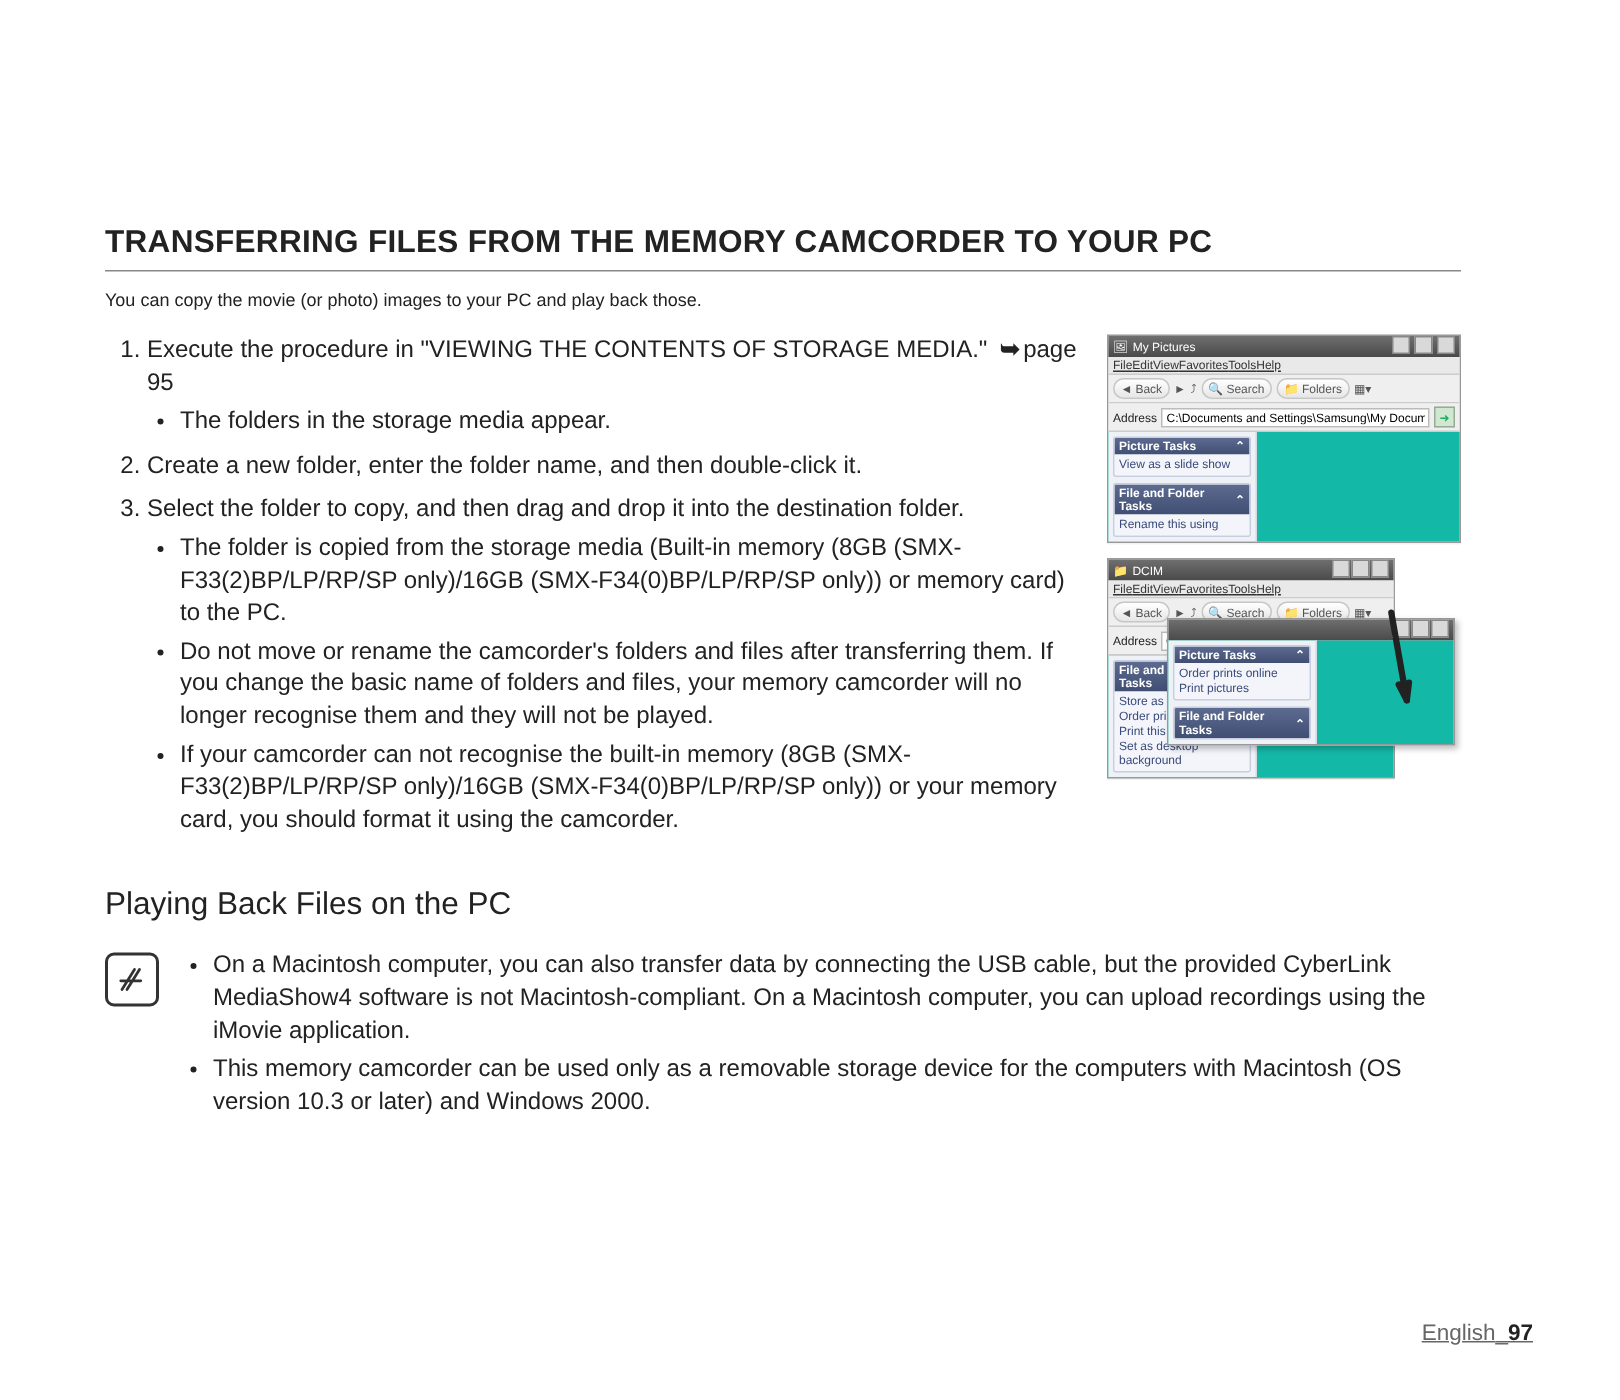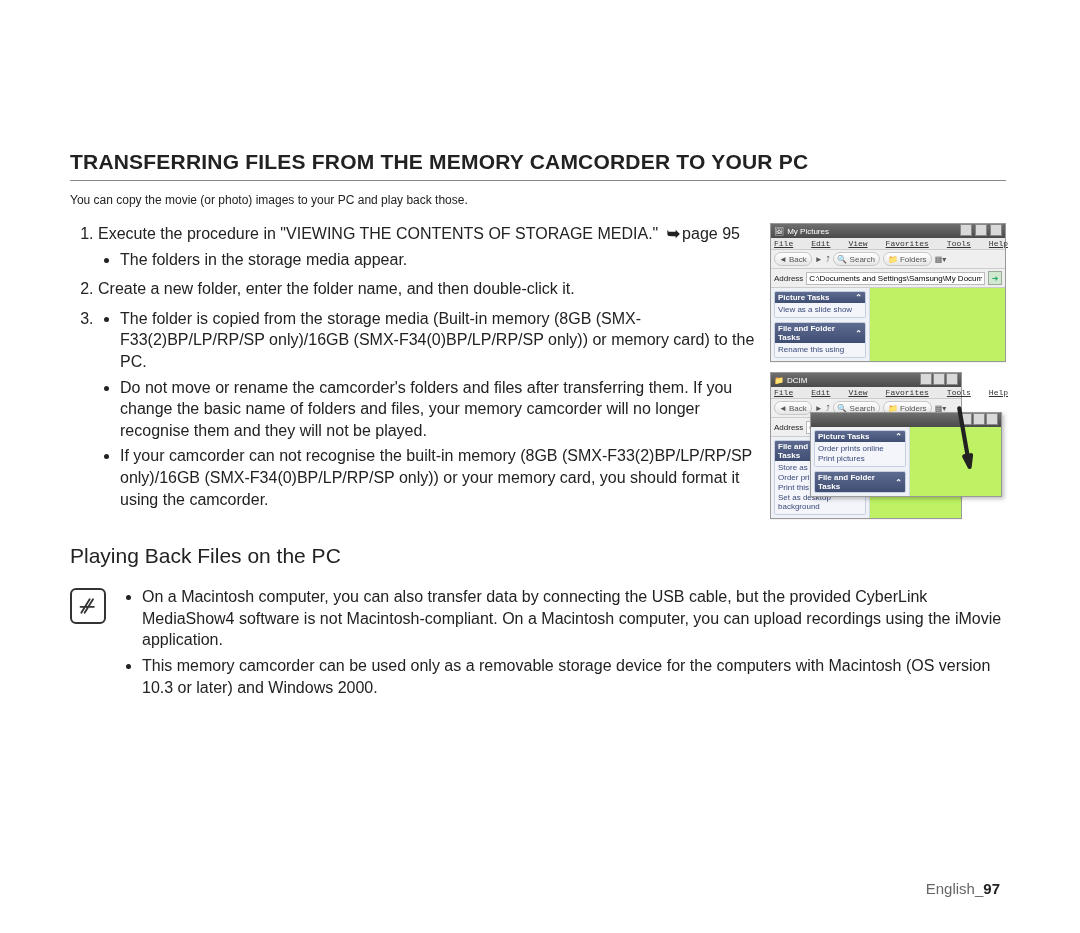--- a/index.html
+++ b/index.html
@@ -7,21 +7,21 @@
     padding: 0;
     background: #fff;
     font-family: Arial, Helvetica, sans-serif;
     color: #222;
   }
   .page {
     width: 1080px;
     height: 933px;
     position: relative;
     box-sizing: border-box;
-    padding: 150px 74px 0 70px;
+    padding: 150px 106px 0 70px;
   }
   .section-title {
     font-size: 21px;
     font-weight: bold;
     letter-spacing: 0.2px;
     padding-bottom: 6px;
     border-bottom: 1px solid #888;
     margin-bottom: 12px;
   }
   .intro {
@@ -106,24 +106,23 @@
     display: inline-block;
     width: 10px; height: 10px;
     background: #d9d9d9;
     border: 1px solid #888;
     margin-left: 1px;
   }
   .mw-menubar {
     background: #e9e9e9;
     padding: 1px 3px;
     display: flex;
-    gap: 18px;
+    gap: 0;
     color: #333;
     border-bottom: 1px solid #ccc;
-    font-family: Liberation Mono, monospace;
   }
   .mw-menubar .mi { text-decoration: underline; }
   .mw-toolbar {
     background: #efefef;
     padding: 2px 3px;
     display: flex;
     align-items: center;
     gap: 3px;
     border-bottom: 1px solid #ccc;
     color: #555;
@@ -155,21 +154,21 @@
     padding: 0 2px;
     background: #fff;
   }
   .mw-address .go {
     width: 12px; height: 12px;
     border: 1px solid #9a9;
     background: #cfe8cf;
     display:flex; align-items:center; justify-content:center;
     font-size:8px; color:#2a6;
   }
-  .mw-body { display: flex; background: #bef264; }
+  .mw-body { display: flex; background: #14b8a6; }
   .mw-side {
     width: 92px;
     background: #eef1f6;
     border-right: 1px solid #d4d8e0;
     padding: 3px;
     display:flex; flex-direction:column; gap:4px;
   }
   .task-panel {
     border: 1px solid #c6cee0;
     border-radius: 2px;
@@ -239,24 +238,25 @@
   .window3b { top: 40px; left: 40px; box-shadow: 2px 2px 4px rgba(0,0,0,0.25); }
   .drag-arrow {
     position: absolute;
     top: 40px; left: 160px;
     transform: rotate(35deg);
   }
   .drag-arrow svg { width: 70px; height: 70px; }
 
   .page-footer {
     position: absolute;
-    right: 80px;
+    right: 58px;
     bottom: 36px;
     font-size: 15px;
     color: #666;
+    text-decoration: underline;
   }
   .page-footer .num { color: #222; font-weight: bold; }
 </style>
 </head>
 <body>
 
 <div class="page">
 
   <div class="section-title">TRANSFERRING FILES FROM THE MEMORY CAMCORDER TO YOUR PC</div>
   <div class="intro">You can copy the movie (or photo) images to your PC and play back those.</div>
@@ -265,20 +265,21 @@
     <div class="text-col">
       <ol class="steps">
         <li>
           <span>Execute the procedure in "VIEWING THE CONTENTS OF STORAGE MEDIA." </span><span class="arrow-icon">➥</span><span>page 95</span>
           <ul>
             <li>The folders in the storage media appear.</li>
           </ul>
         </li>
         <li><span>Create a new folder, enter the folder name, and then double-click it.</span></li>
         <li>
+          <span>Select the folder to copy, and then drag and drop it into the destination folder.</span>
           <ul>
             <li>The folder is copied from the storage media (Built-in memory (8GB (SMX-F33(2)BP/LP/RP/SP only)/16GB (SMX-F34(0)BP/LP/RP/SP only)) or memory card) to the PC.</li>
             <li>Do not move or rename the camcorder's folders and files after transferring them. If you change the basic name of folders and files, your memory camcorder will no longer recognise them and they will not be played.</li>
             <li>If your camcorder can not recognise the built-in memory (8GB (SMX-F33(2)BP/LP/RP/SP only)/16GB (SMX-F34(0)BP/LP/RP/SP only)) or your memory card, you should format it using the camcorder.</li>
           </ul>
         </li>
       </ol>
     </div>
 
     <div class="fig-col">

